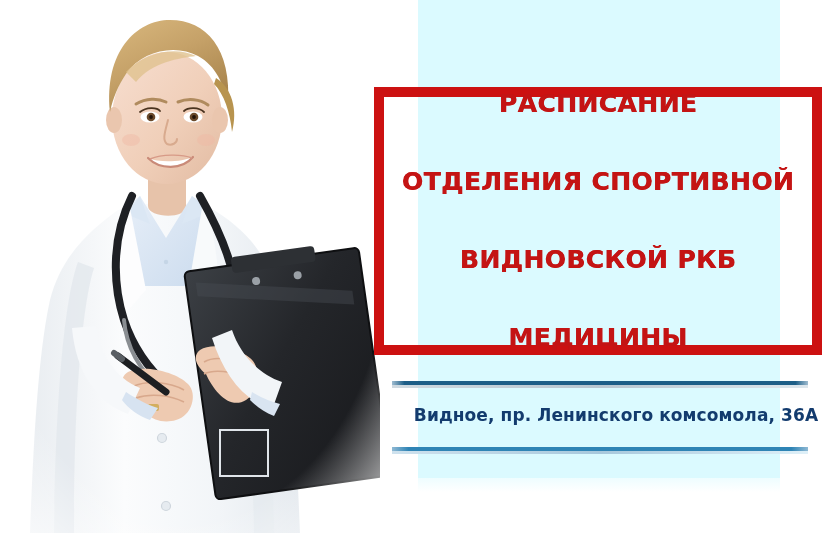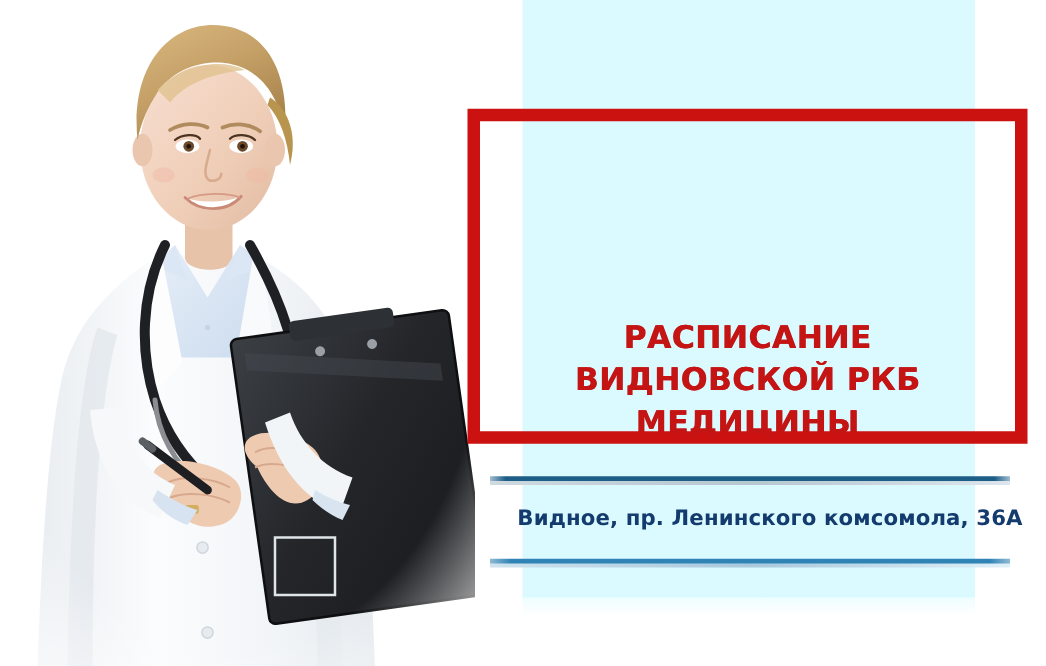--- a/index.html
+++ b/index.html
@@ -48,21 +48,21 @@
   .title-inner {
     position: absolute;
     left: 374px;
     top: 87px;
     width: 448px;
     height: 268px;
     box-sizing: border-box;
     display: flex;
     flex-direction: column;
     align-items: center;
-    justify-content: flex-end;
+    justify-content: space-between;
     gap: 0px;
     pointer-events: none;
   }
   .title-line {
     color: #c41414;
     font-family: "DejaVu Sans", "Liberation Sans", sans-serif;
     font-weight: 700;
     font-size: 25px;
     letter-spacing: 0.4px;
     line-height: 34px;
@@ -253,20 +253,21 @@
 
       <path d="M220 430 L 268 430 L 268 476 L 220 476 Z" fill="none" stroke="#e0e5ea" stroke-width="2"></path>
 
       <rect x="0" y="0" width="380" height="533" fill="url(#vig)"></rect>
     </svg>
   </div>
 
   <div class="title-frame"></div>
   <div class="title-inner">
     <div class="title-line">РАСПИСАНИЕ</div>
+    <div class="title-line">ОТДЕЛЕНИЯ СПОРТИВНОЙ</div>
     <div class="title-line">ВИДНОВСКОЙ РКБ</div>
     <div class="title-line">МЕДИЦИНЫ</div>
   </div>
 
   <div class="rule rule-top"></div>
   <div class="rule-top-shadow"></div>
   <div class="address">Видное, пр. Ленинского комсомола, 36А</div>
   <div class="rule rule-bottom"></div>
   <div class="rule-bottom-shadow"></div>
 

